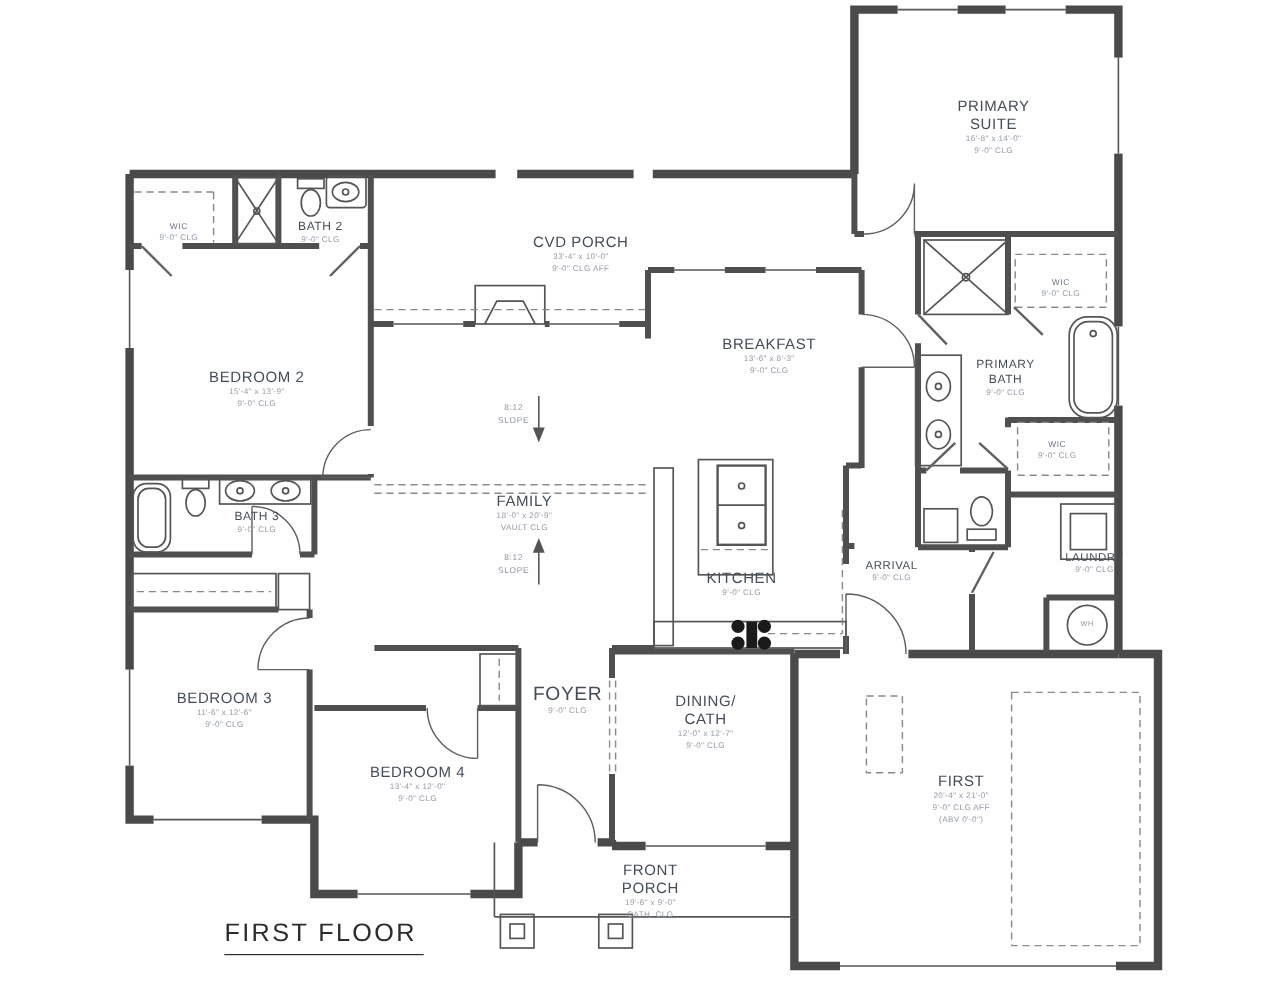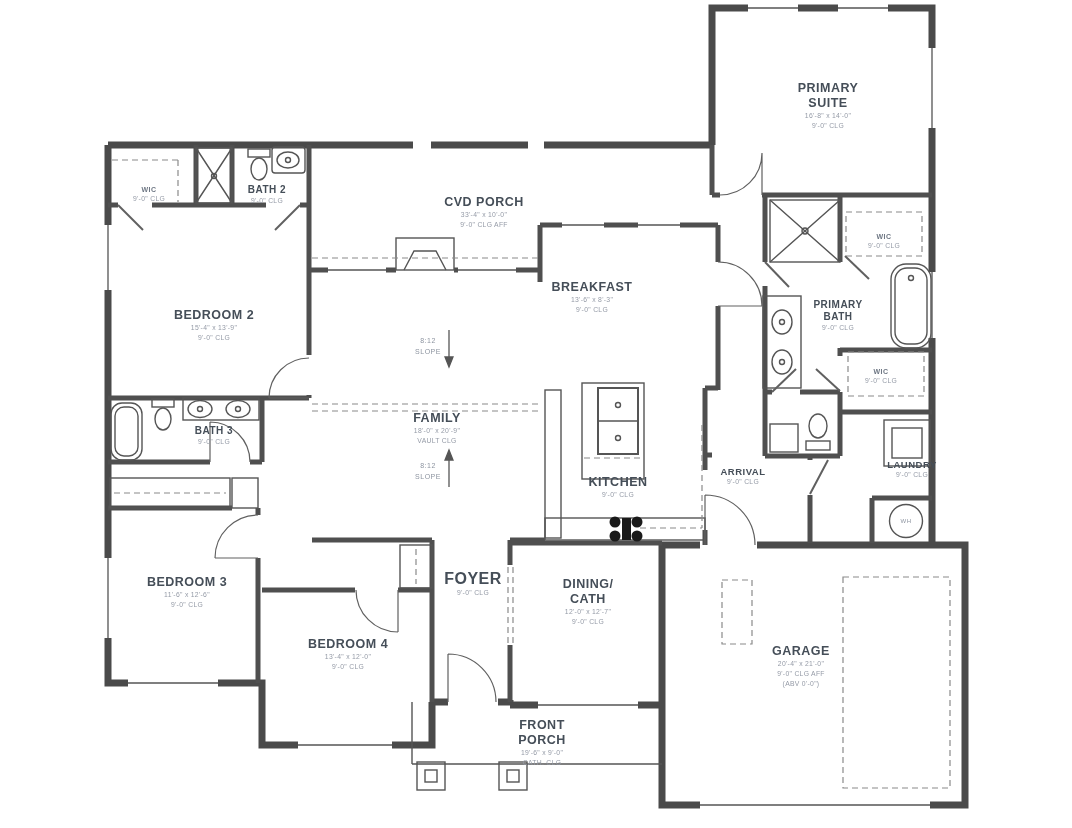--- a/index.html
+++ b/index.html
@@ -1,21 +1,21 @@
 <!DOCTYPE html>
 <html><head>
 <meta charset="utf-8">
 <style>
   html,body{margin:0;padding:0;background:#ffffff;}
   #plan{position:relative;width:1072px;height:828px;background:#ffffff;overflow:hidden;
         font-family:"Liberation Sans",sans-serif;}
   #plan svg{position:absolute;left:0;top:0;}
   .lbl{position:absolute;transform:translate(-50%,-50%);text-align:center;line-height:1.2;
        color:#454e58;letter-spacing:.5px;white-space:nowrap;}
-  .lbl .nm{display:block;font-size:12.5px;font-weight:700;}
+  .lbl .nm{display:block;font-size:12.5px;font-weight:400;}
   .lbl.wrap{white-space:normal;}
   .lbl .nm.md{font-size:10px;}
   .lbl .nm.sm2{font-size:9.5px;}
   .lbl .nm.sm{font-size:7px;color:#6d7683;}
   .lbl .dm{display:block;font-size:6.8px;color:#949aa6;letter-spacing:.3px;line-height:1.45;}
   .slope{position:absolute;transform:translate(-50%,-50%);text-align:center;color:#8d94a0;
          font-size:7px;line-height:1.5;letter-spacing:.5px;}
   .wh-lbl{position:absolute;transform:translate(-50%,-50%);font-size:6px;color:#8d94a0;letter-spacing:.5px;}
   #title{position:absolute;left:187px;top:766px;font-size:21px;color:#2c2c2c;letter-spacing:2px;
          padding:0 6px 5px 0;border-bottom:1.6px solid #2c2c2c;}
@@ -207,21 +207,21 @@
   <span class="dm">16'-8" x 14'-0"</span>
   <span class="dm">9'-0" CLG</span>
 </div>
 
 <div class="lbl" style="left:484px;top:212px">
   <span class="nm">CVD PORCH</span>
   <span class="dm">33'-4" x 10'-0"</span>
   <span class="dm">9'-0" CLG AFF</span>
 </div>
 
-<div class="lbl" style="left:592px;top:297px">
+<div class="lbl" style="left:641px;top:297px">
   <span class="nm">BREAKFAST</span>
   <span class="dm">13'-6" x 8'-3"</span>
   <span class="dm">9'-0" CLG</span>
 </div>
 
 <div class="lbl" style="left:149px;top:195px">
   <span class="nm sm">WIC</span>
   <span class="dm">9'-0" CLG</span>
 </div>
 
@@ -305,26 +305,27 @@
   <span class="dm">9'-0" CLG</span>
 </div>
 
 <div class="lbl wrap" style="left:588px;top:602px;width:64px">
   <span class="nm">DINING/ CATH</span>
   <span class="dm">12'-0" x 12'-7"</span>
   <span class="dm">9'-0" CLG</span>
 </div>
 
 <div class="lbl" style="left:801px;top:666px">
-  <span class="nm">GARAGE</span>
+  <span class="nm">FIRST</span>
   <span class="dm">20'-4" x 21'-0"</span>
   <span class="dm">9'-0" CLG AFF</span>
   <span class="dm">(ABV 0'-0")</span>
 </div>
 
 <div class="lbl wrap" style="left:542px;top:743px;width:70px">
   <span class="nm">FRONT PORCH</span>
   <span class="dm">19'-6" x 9'-0"</span>
   <span class="dm">CATH. CLG</span>
 </div>
 
+<div id="title">FIRST FLOOR</div>
 
 </div>
 
 </body></html>

